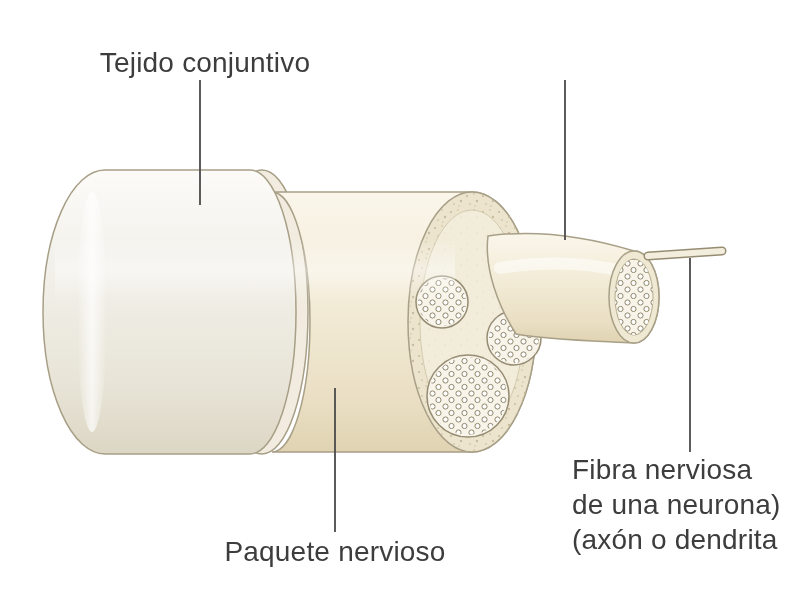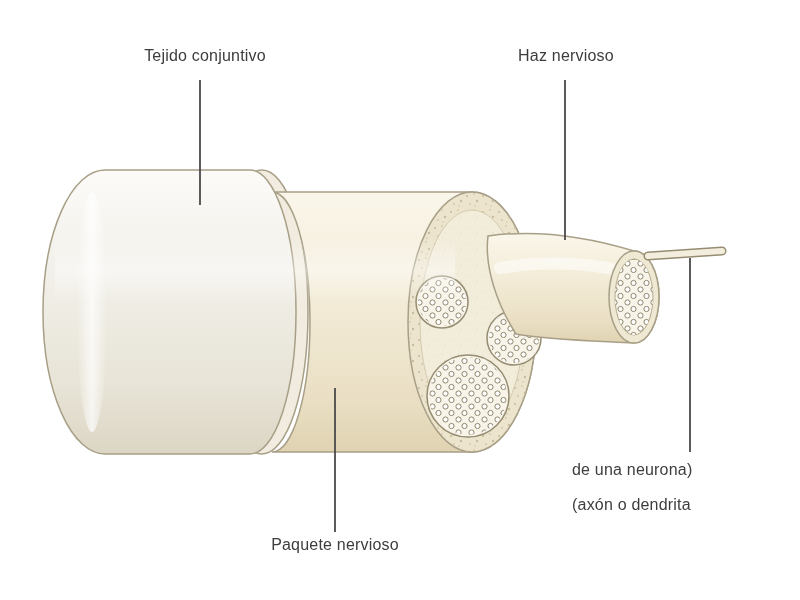--- a/index.html
+++ b/index.html
@@ -8,21 +8,21 @@
   .stage {
     position: relative;
     width: 800px;
     height: 600px;
     background: #ffffff;
     overflow: hidden;
   }
   .diagram-svg { position: absolute; left: 0; top: 0; }
   .label {
     position: absolute;
-    font-size: 16px;
+    font-size: 28px;
     color: #3d3d3d;
     letter-spacing: 0.2px;
   }
   .centered { transform: translateX(-50%); white-space: nowrap; }
   .multiline div { line-height: 35px; white-space: nowrap; }
 </style>
 </head>
 <body>
 
 <div class="stage">
@@ -111,22 +111,22 @@
     <rect x="55" y="238" width="400" height="64" fill="url(#hlGrad)" opacity="0.5"></rect>
 
     <line x1="200" y1="80" x2="200" y2="205" stroke="#4a4a4a" stroke-width="1.8"></line>
     <line x1="565" y1="80" x2="565" y2="240" stroke="#4a4a4a" stroke-width="1.8"></line>
     <line x1="335" y1="532" x2="335" y2="388" stroke="#4a4a4a" stroke-width="1.8"></line>
     <line x1="690" y1="452" x2="690" y2="258" stroke="#4a4a4a" stroke-width="1.8"></line>
   </svg>
 
   <div class="label centered" style="left:205px; top:47px;">Tejido conjuntivo</div>
 
-  <div class="label centered" style="left:566px; top:47px;">Haz nervioso</div>
 
   <div class="label centered" style="left:335px; top:536px;">Paquete nervioso</div>
 
   <div class="label multiline" style="left:572px; top:452px;">
+    <div>Fibra nerviosa</div>
     <div>de una neurona)</div>
     <div>(axón o dendrita</div>
   </div>
 
 </div>
 
 </body></html>

